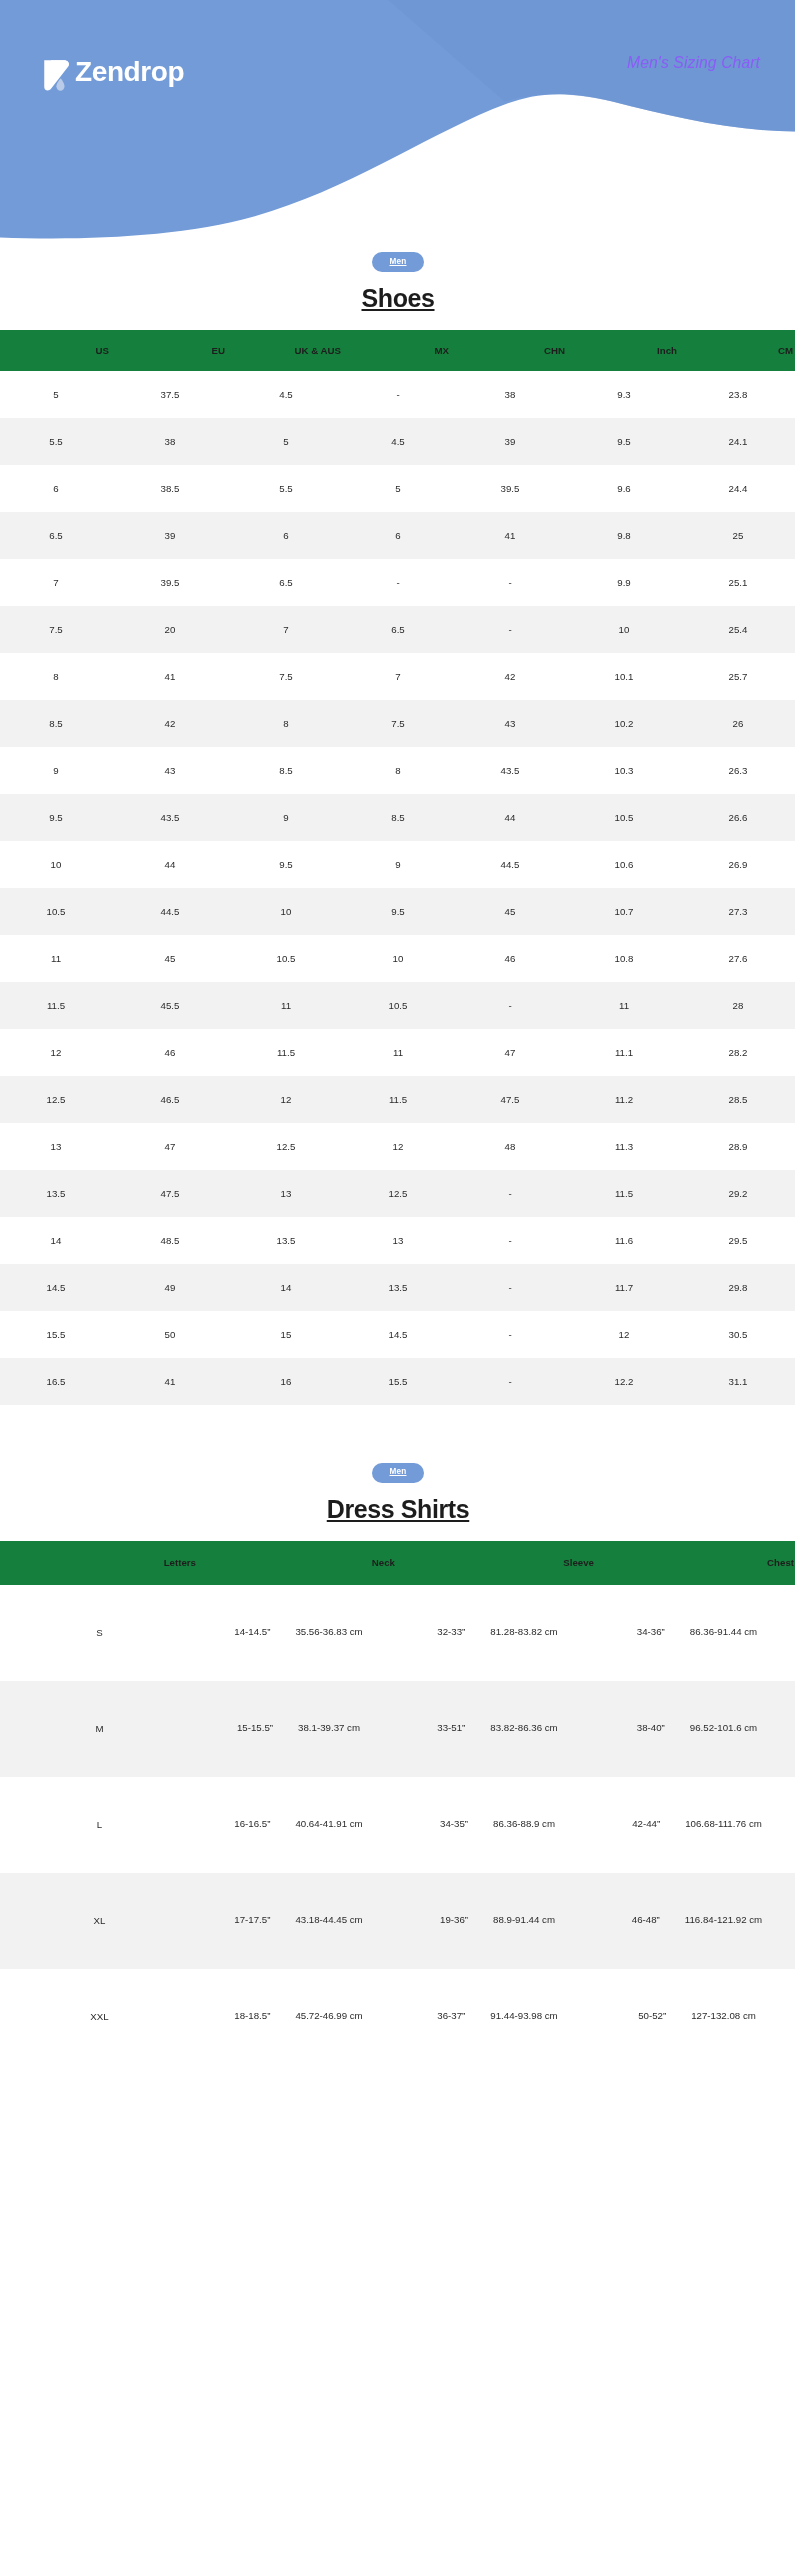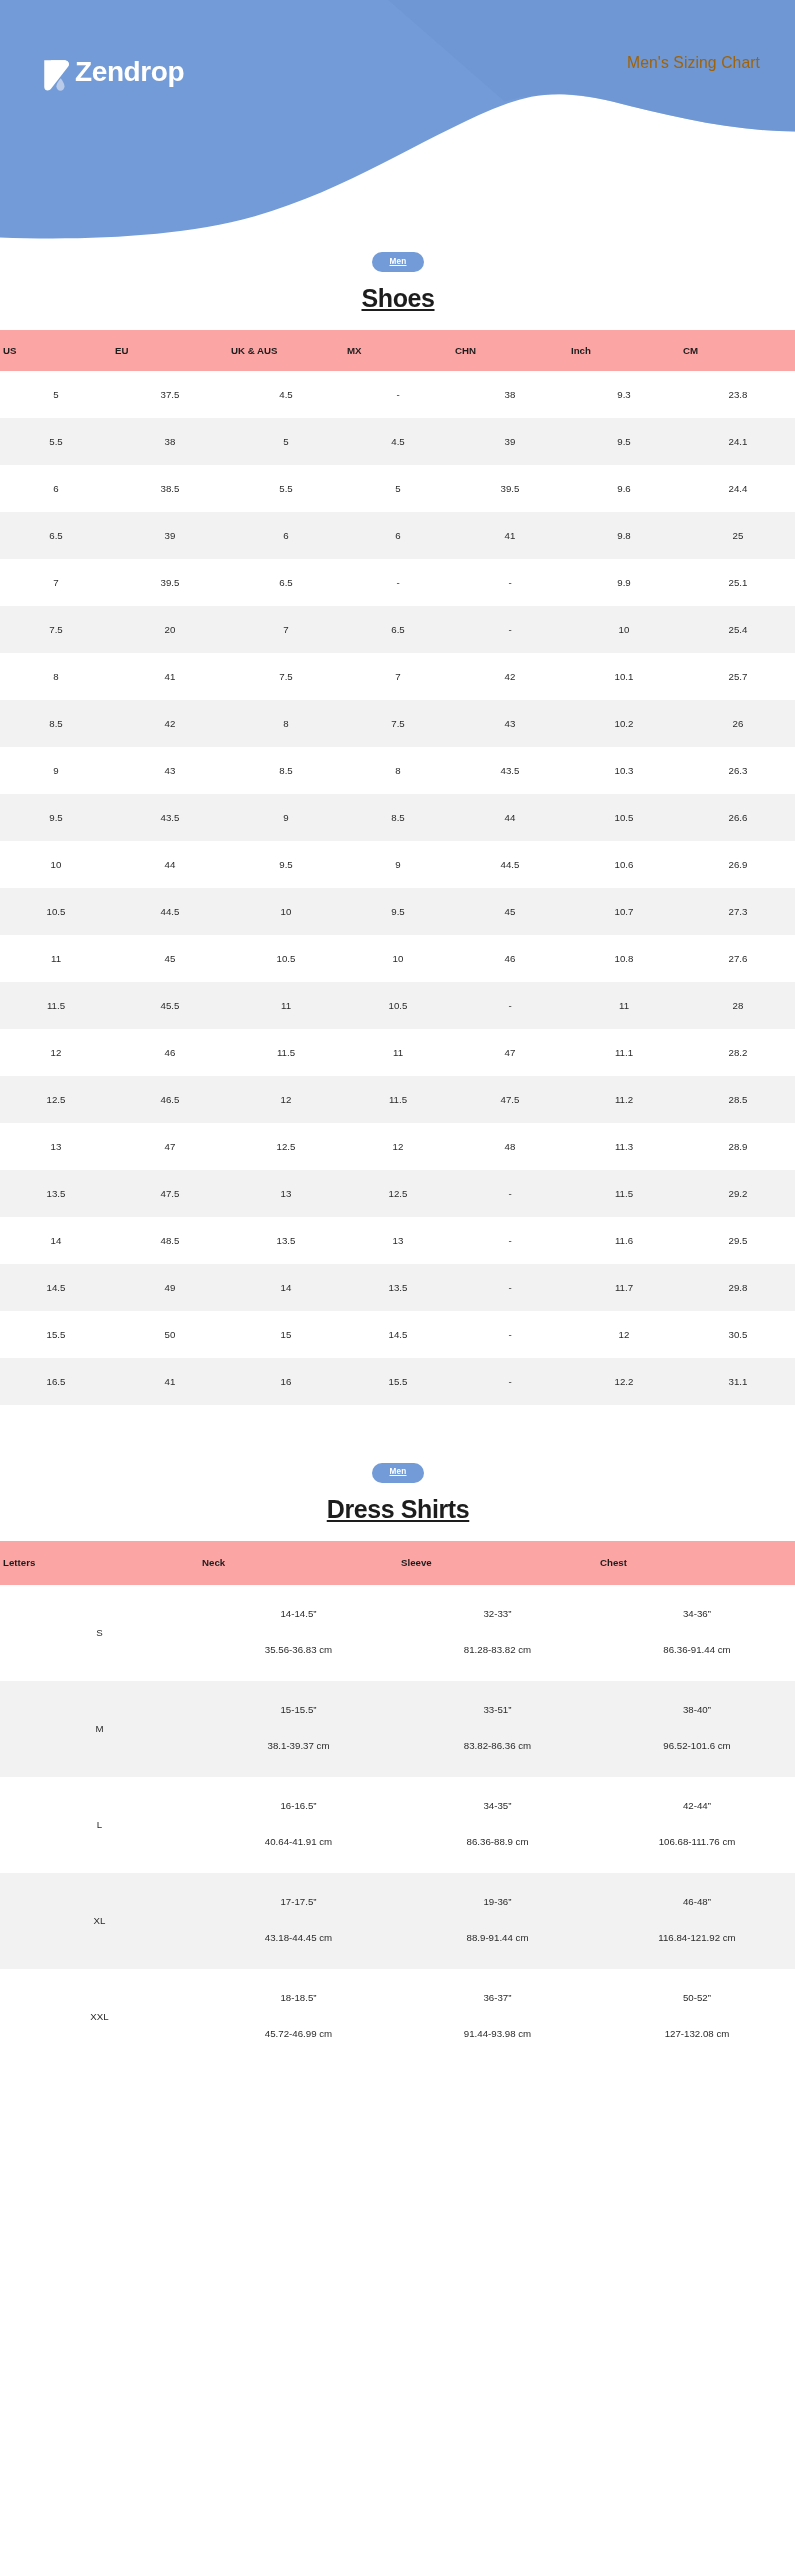--- a/index.html
+++ b/index.html
@@ -66,22 +66,23 @@
     color: #ffffff;
     letter-spacing: -0.4px;
     line-height: 1;
   }
 
   .header-title {
     position: absolute;
     right: 36px;
     top: 54px;
     font-size: 15.7px;
+    font-style: italic;
     font-weight: normal;
-    color: #a16207;
+    color: #8b5cf6;
     letter-spacing: 0.1px;
     pointer-events: auto;
   }
 
   
   .section {
     width: 796px;
   }
   .section-head {
     text-align: center;
@@ -109,26 +110,26 @@
     text-decoration: underline;
   }
 
   
   table {
     width: 796px;
     border-collapse: collapse;
     table-layout: fixed;
   }
   thead th {
-    background: #fca5a5;
+    background: #15803d;
     font-size: 9.7px;
     font-weight: bold;
     color: #1d1d1d;
     padding: 15px 3px;
-    text-align: left;
+    text-align: right;
     vertical-align: middle;
   }
   tbody td {
     font-size: 9.7px;
     font-weight: normal;
     color: #2b2b2b;
     text-align: center;
     vertical-align: middle;
     padding: 0 3px;
   }
@@ -148,21 +149,20 @@
   
   #shirts-table thead th { padding: 16.4px 3px; }
   #shirts-table tbody td { height: 96px; }
   #shirts-table col.c-letters { width: 199px; }
   #shirts-table col.c-neck    { width: 199px; }
   #shirts-table col.c-sleeve  { width: 199px; }
   #shirts-table col.c-chest   { width: 200px; }
 
   .meas {
     display: flex;
-    flex-direction: column;
     justify-content: center;
     gap: 25px;
     line-height: 1.1;
   }
   .meas span { display: block; }
 
   .spacer-lg { height: 45px; }
   .tail-space { height: 69px; }
 </style>
 </head>

